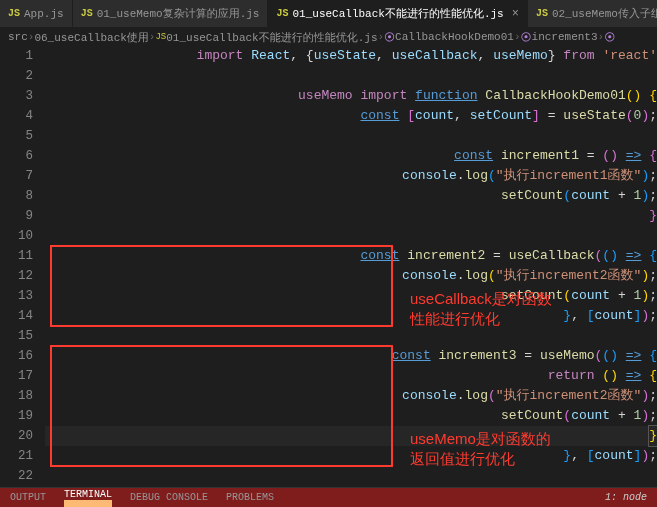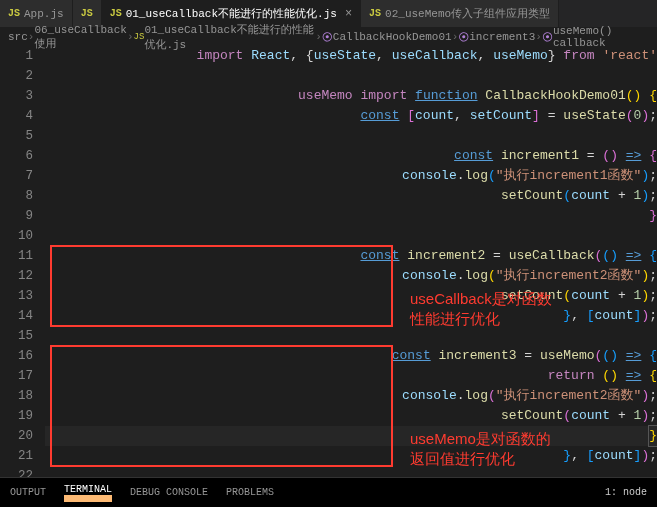--- a/index.html
+++ b/index.html
@@ -90,48 +90,49 @@
 .redbox {
   position: absolute;
   border: 2px solid #ff3b30;
   pointer-events: none;
 }
 .panel-tabs {
   position: absolute;
   bottom: 0;
   left: 0;
   right: 0;
-  height: 30px;
-  background: #000000;
+  height: 20px;
+  background: #7f1d1d;
   border-top: 1px solid #333;
   display: flex;
   align-items: center;
   font-size: 10px;
   color: #969696;
   padding: 0 10px;
   gap: 18px;
 }
 .panel-tabs .ptab.active {
   color: #fff;
   border-bottom: 7px solid #fdba74;
 }
-.panel-right { margin-left: auto; font-size: 10px; color: #ccc; }
+.panel-right { margin-left: auto; font-size: 10px; color: #ccc; font-style: italic; }
 .cursor-line { background: rgba(255,255,255,0.04); }
 .hl-box { outline: 1px solid #555; display:inline-block; }
 </style>
 </head>
 <body>
 
 <div class="tabs">
   <div class="tab">
     <span class="js-icon">JS</span>
     <span>App.js</span>
   </div>
   <div class="tab">
     <span class="js-icon">JS</span>
+    <span>01_useMemo复杂计算的应用.js</span>
   </div>
   <div class="tab active">
     <span class="js-icon">JS</span>
     <span>01_useCallback不能进行的性能优化.js</span>
     <span class="close">×</span>
   </div>
   <div class="tab">
     <span class="js-icon">JS</span>
     <span>02_useMemo传入子组件应用类型</span>
   </div>
@@ -145,21 +146,20 @@
   <span class="js-icon">JS</span>
   <span>01_useCallback不能进行的性能优化.js</span>
   <span class="sep">›</span>
   <span class="fn-icon">⦿</span>
   <span>CallbackHookDemo01</span>
   <span class="sep">›</span>
   <span class="fn-icon">⦿</span>
   <span>increment3</span>
   <span class="sep">›</span>
   <span class="fn-icon">⦿</span>
-  <span>useMemo() callback</span>
 </div>
 
 <div class="editor">
   <div class="gutter">
     <div>1</div>
       <div>2</div>
       <div>3</div>
       <div>4</div>
       <div>5</div>
       <div>6</div>

